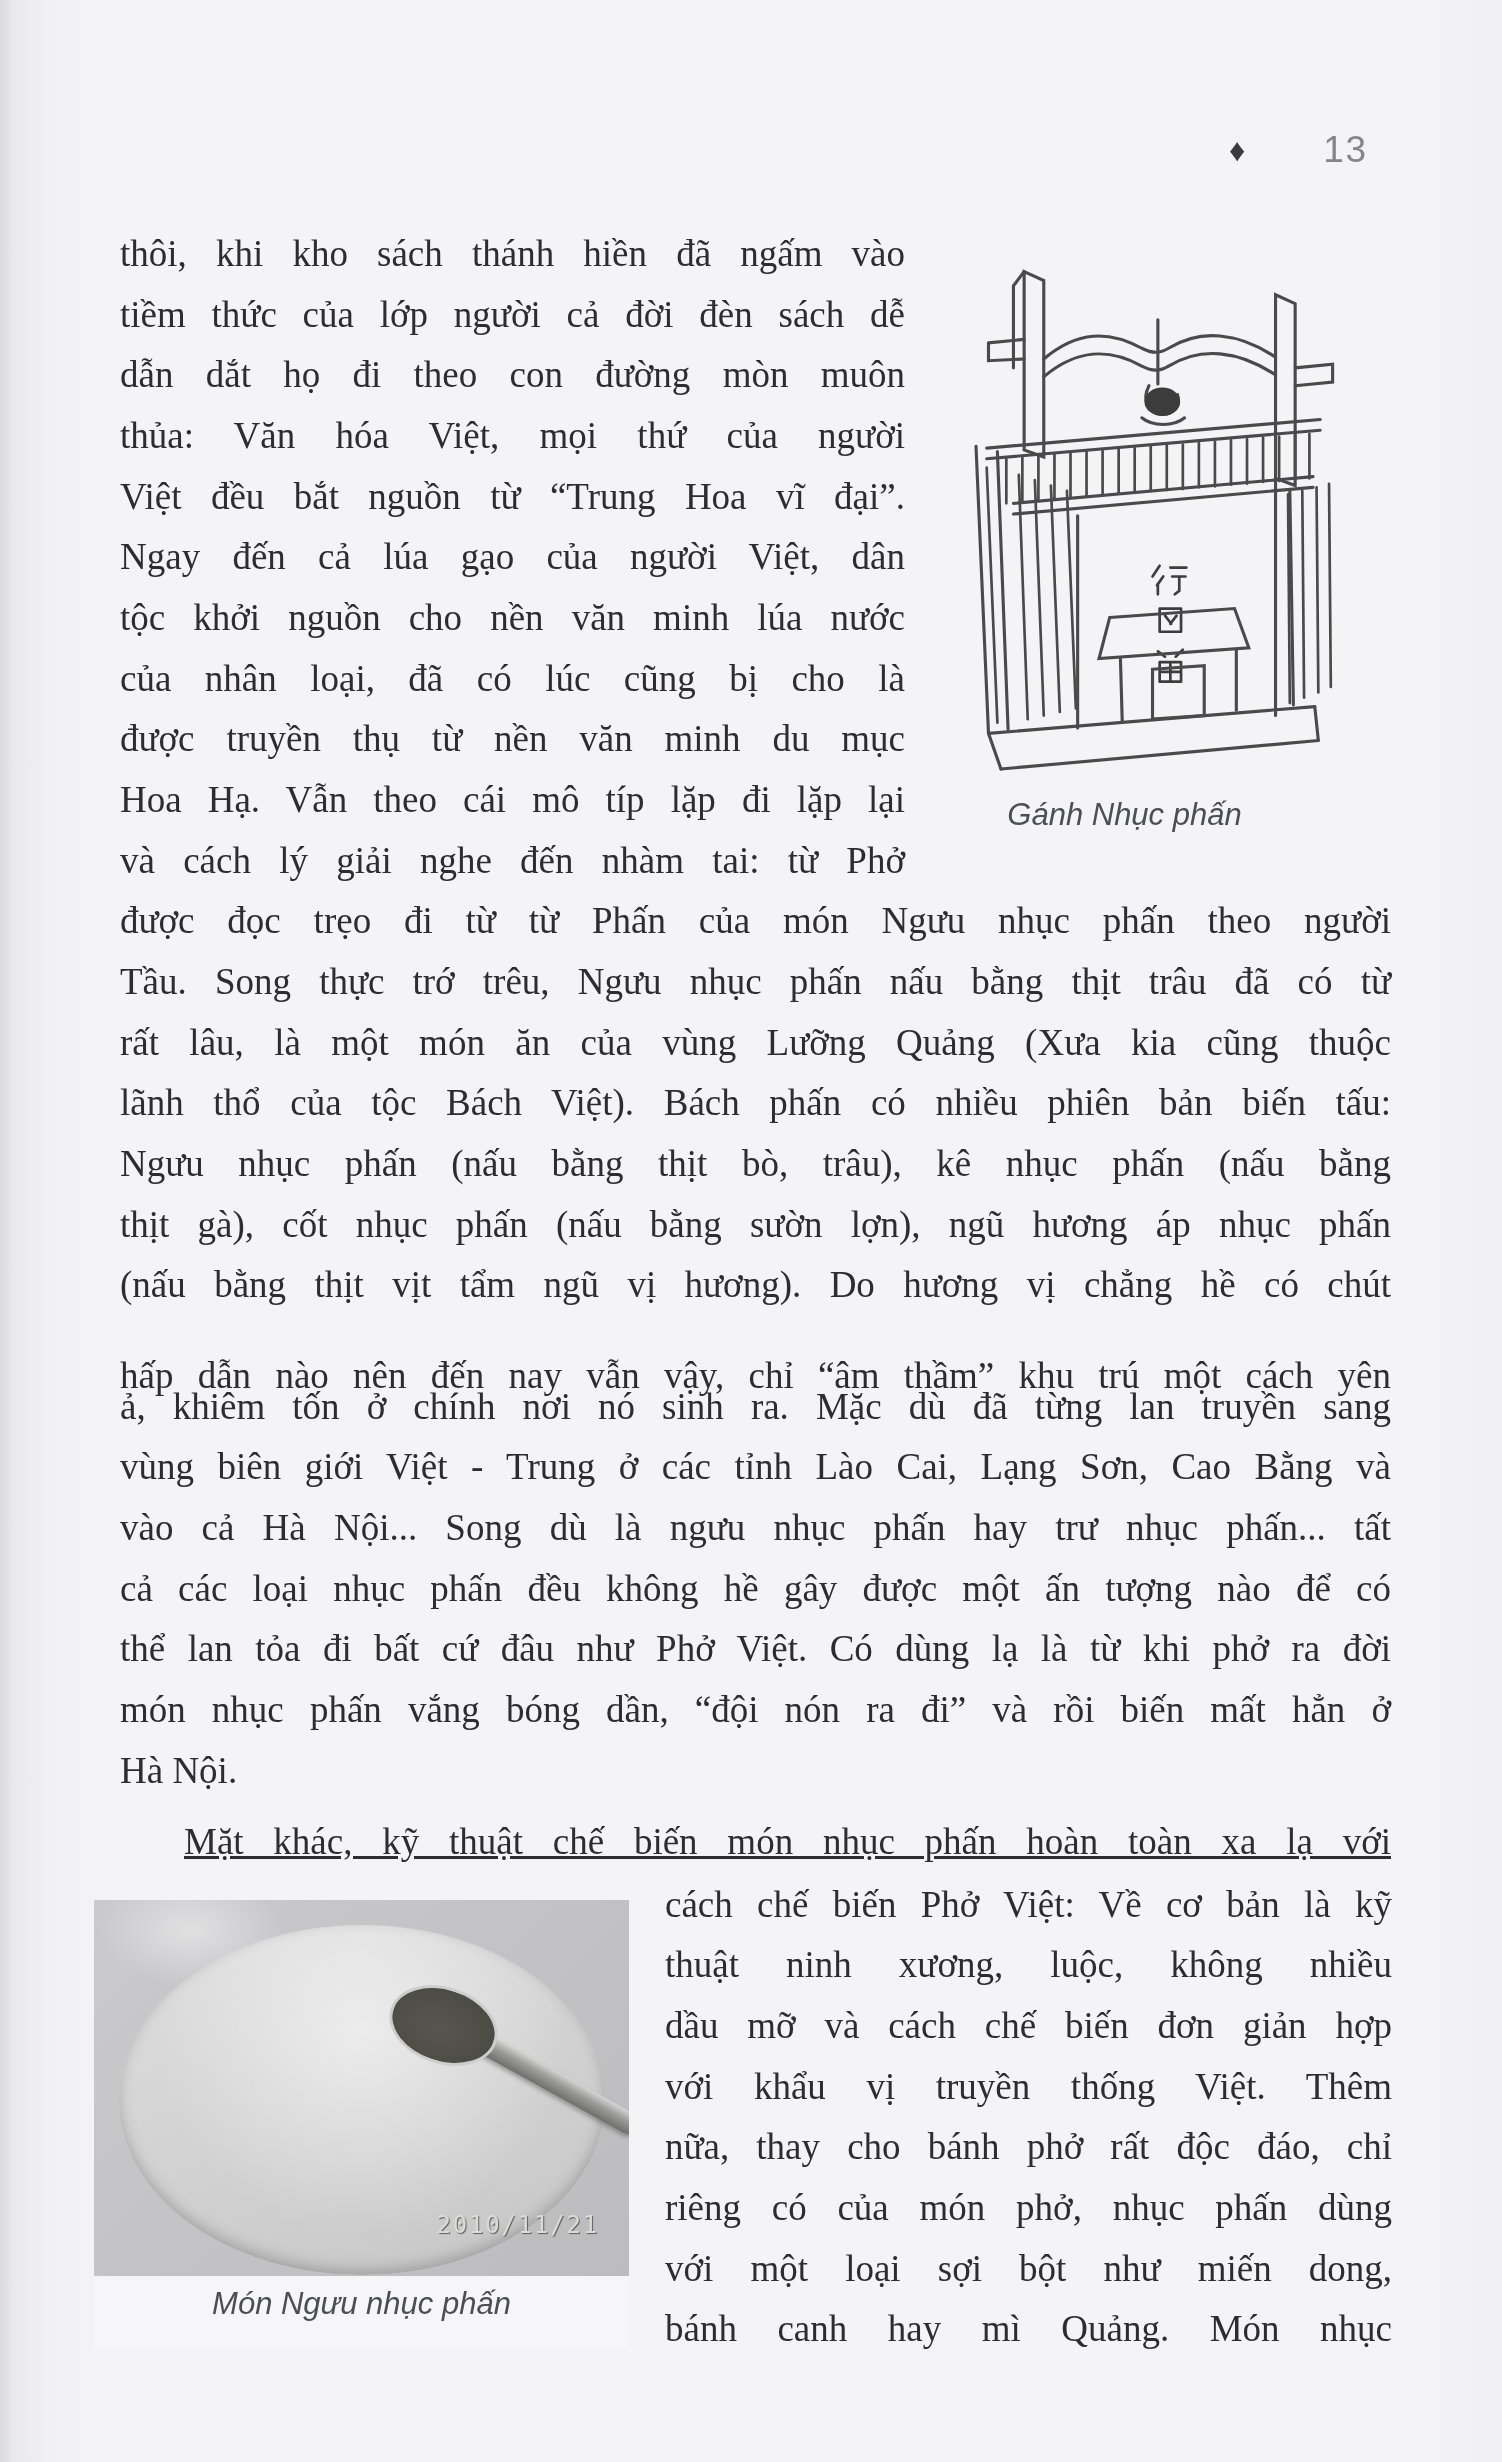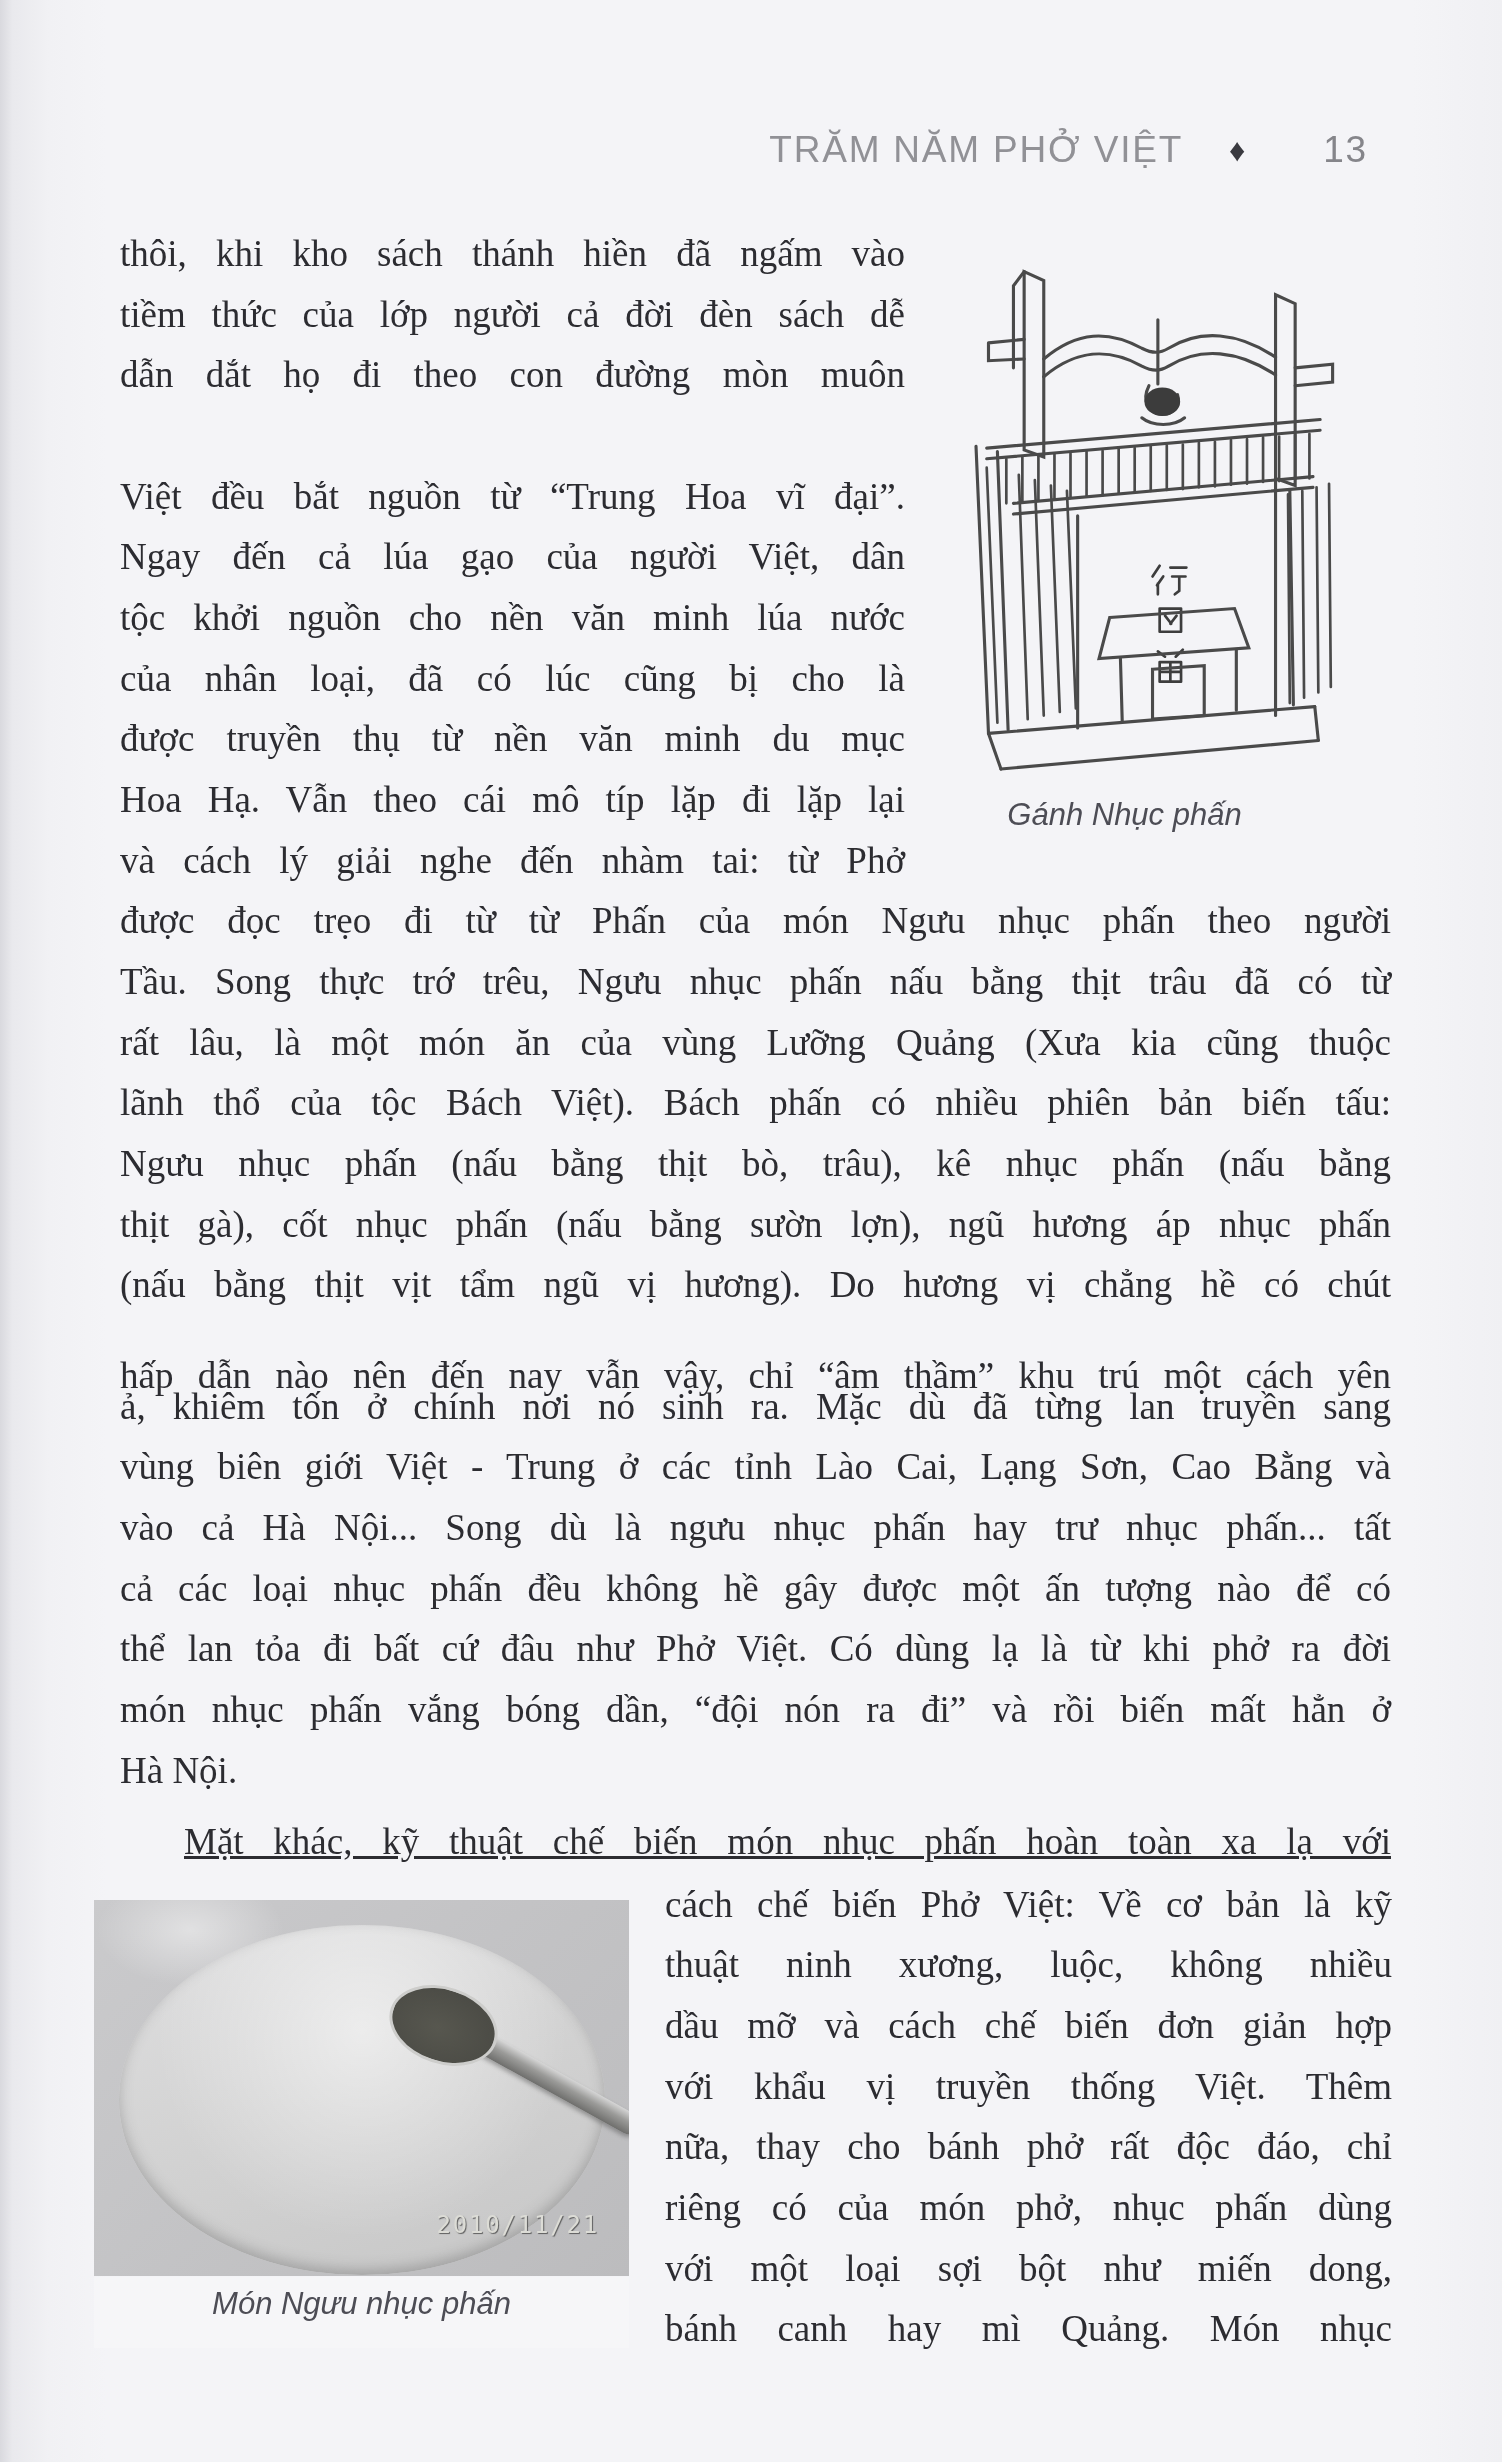--- a/index.html
+++ b/index.html
@@ -90,28 +90,28 @@
     color:#dcdcd6;letter-spacing:1.8px;
     text-shadow:0.9px 0.9px 0.9px rgba(70,70,70,.8);
   }
 </style>
 </head>
 <body>
 
 <div class="page">
 
   <div class="header">
-    <span>TRĂM NĂM PHỞ VIỆT</span>
     <span class="diamond">♦</span>
     <span class="pagenum">13</span>
   </div>
 
   <div class="row narrow" style="top:223px">thôi, khi kho sách thánh hiền đã ngấm vào</div>
   <div class="row narrow" style="top:284px">tiềm thức của lớp người cả đời đèn sách dễ</div>
   <div class="row narrow" style="top:344px">dẫn dắt họ đi theo con đường mòn muôn</div>
+  <div class="row narrow" style="top:405px">thủa: Văn hóa Việt, mọi thứ của người</div>
   <div class="row narrow" style="top:466px">Việt đều bắt nguồn từ “Trung Hoa vĩ đại”.</div>
   <div class="row narrow" style="top:526px">Ngay đến cả lúa gạo của người Việt, dân</div>
   <div class="row narrow" style="top:587px">tộc khởi nguồn cho nền văn minh lúa nước</div>
   <div class="row narrow" style="top:648px">của nhân loại, đã có lúc cũng bị cho là</div>
   <div class="row narrow" style="top:708px">được truyền thụ từ nền văn minh du mục</div>
   <div class="row narrow" style="top:769px">Hoa Hạ. Vẫn theo cái mô típ lặp đi lặp lại</div>
   <div class="row narrow" style="top:830px">và cách lý giải nghe đến nhàm tai: từ Phở</div>
 
   <div class="fig1">
     <svg viewBox="0 0 470 620" fill="none" stroke="#4a4a4a" stroke-width="3.5" stroke-linecap="round">

